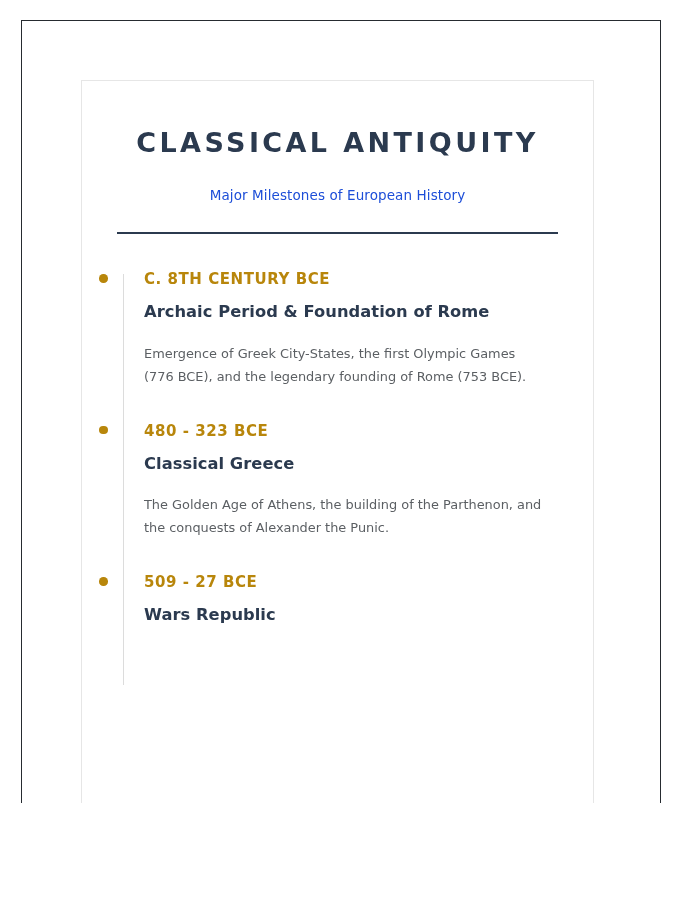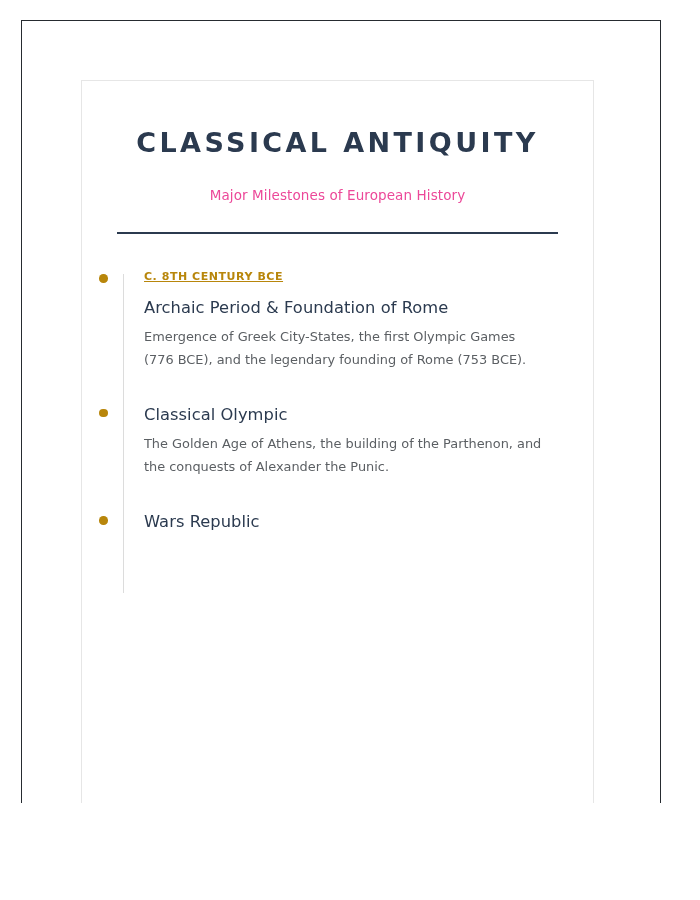--- a/index.html
+++ b/index.html
@@ -49,21 +49,21 @@
     letter-spacing: 3.4px;
     color: #2b3a4f;
     line-height: 1.15;
     white-space: nowrap;
   }
 
   #doc-subtitle {
     margin-top: 29px;
     font-size: 13.5px;
     font-weight: normal;
-    color: #ec4899;
+    color: #1d4ed8;
     letter-spacing: 0.1px;
   }
 
   #header-divider {
     margin: 29px auto 0 auto;
     width: 441px;
     height: 2.4px;
     background: #2b3a4f;
   }
 
@@ -92,40 +92,39 @@
     position: absolute;
     left: -45px;
     top: 4px;
     width: 8.5px;
     height: 8.5px;
     border-radius: 50%;
     background: #b8860b;
   }
 
   .entry-date {
-    font-size: 11px;
+    font-size: 15px;
     font-weight: bold;
     color: #b8860b;
     letter-spacing: 0.55px;
     text-transform: uppercase;
     line-height: 1.2;
-    text-decoration: underline;
   }
 
   .entry-heading {
     margin-top: 14px;
     font-size: 16.3px;
-    font-weight: normal;
+    font-weight: bold;
     color: #2b3a4f;
     letter-spacing: 0.05px;
     line-height: 1.25;
   }
 
   .entry-body {
-    margin-top: 8px;
+    margin-top: 20px;
     font-size: 12.9px;
     color: #5b5f63;
     line-height: 1.78;
     max-width: 400px;
   }
 </style>
 </head>
 <body>
 
 <div id="page-frame">
@@ -142,25 +141,27 @@
 
       <div class="timeline-entry">
         <span class="timeline-dot"></span>
         <div class="entry-date">C. 8TH CENTURY BCE</div>
         <div class="entry-heading">Archaic Period &amp; Foundation of Rome</div>
         <div class="entry-body">Emergence of Greek City-States, the first Olympic Games (776 BCE), and the legendary founding of Rome (753 BCE).</div>
       </div>
 
       <div class="timeline-entry">
         <span class="timeline-dot"></span>
-        <div class="entry-heading">Classical Olympic</div>
+        <div class="entry-date">480 - 323 BCE</div>
+        <div class="entry-heading">Classical Greece</div>
         <div class="entry-body">The Golden Age of Athens, the building of the Parthenon, and the conquests of Alexander the Punic.</div>
       </div>
 
       <div class="timeline-entry">
         <span class="timeline-dot"></span>
+        <div class="entry-date">509 - 27 BCE</div>
         <div class="entry-heading">Wars Republic</div>
       </div>
 
 
     </div>
   </div>
 </div>
 
 </body></html>

